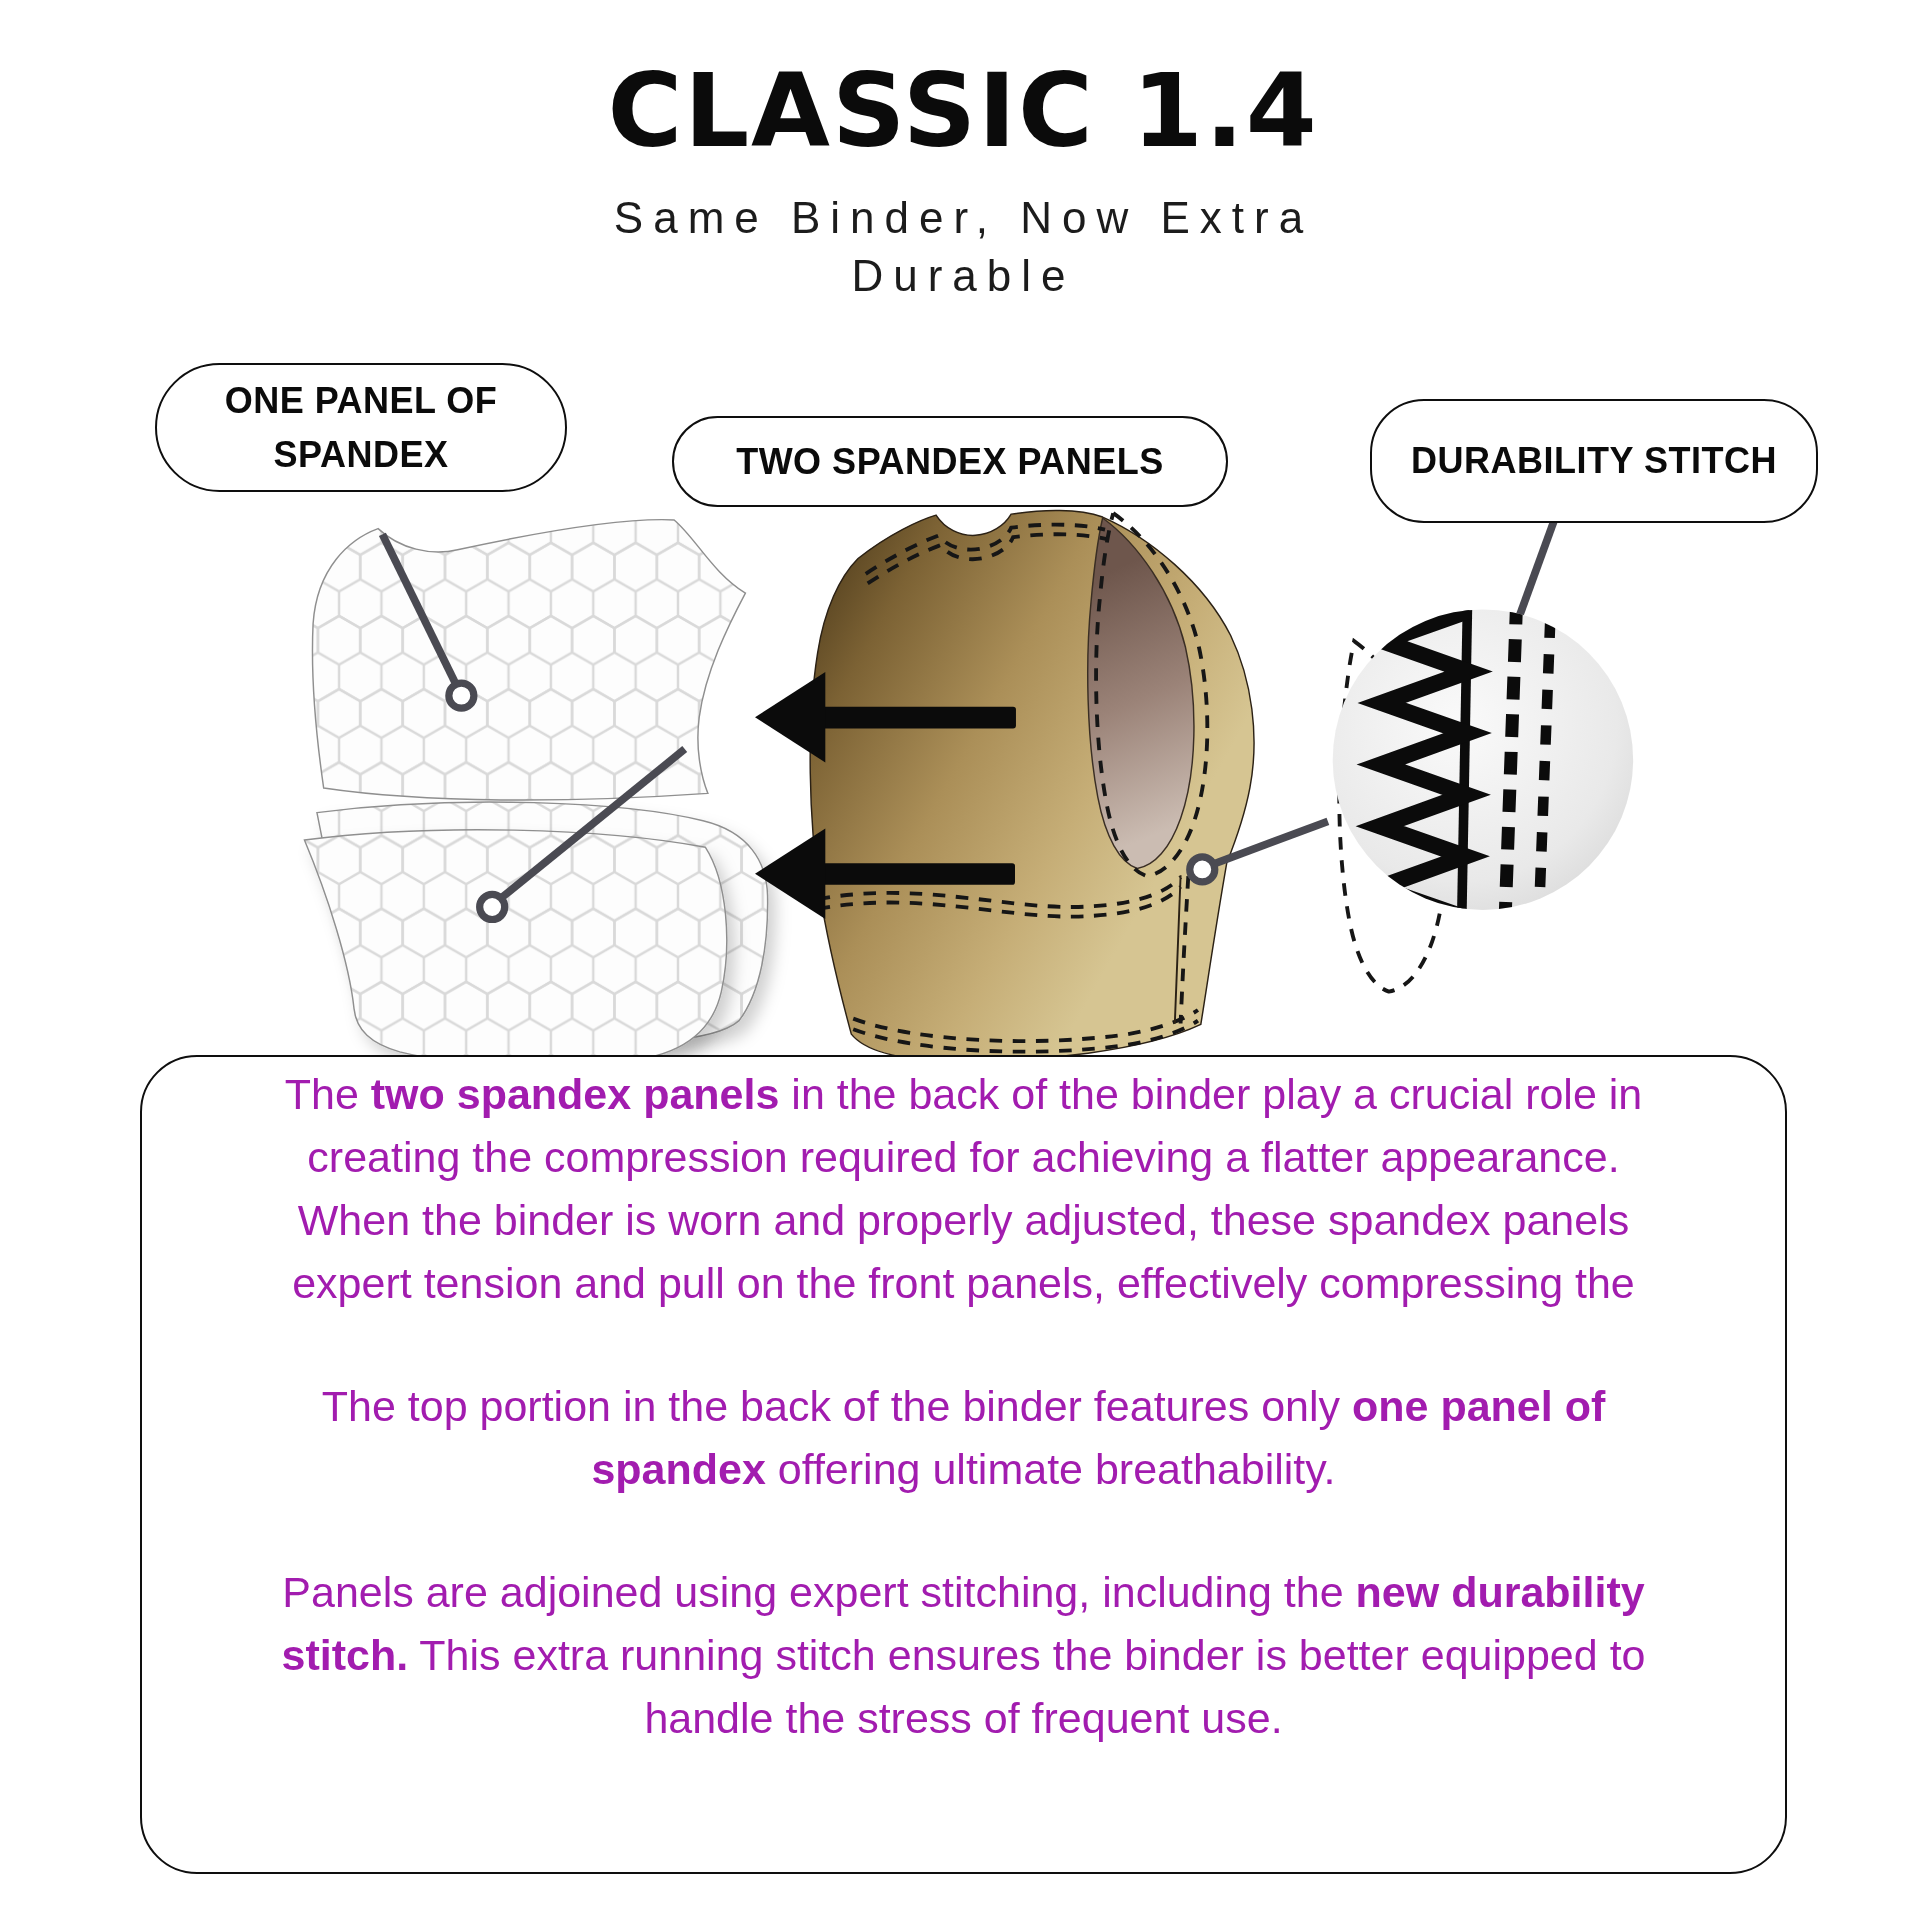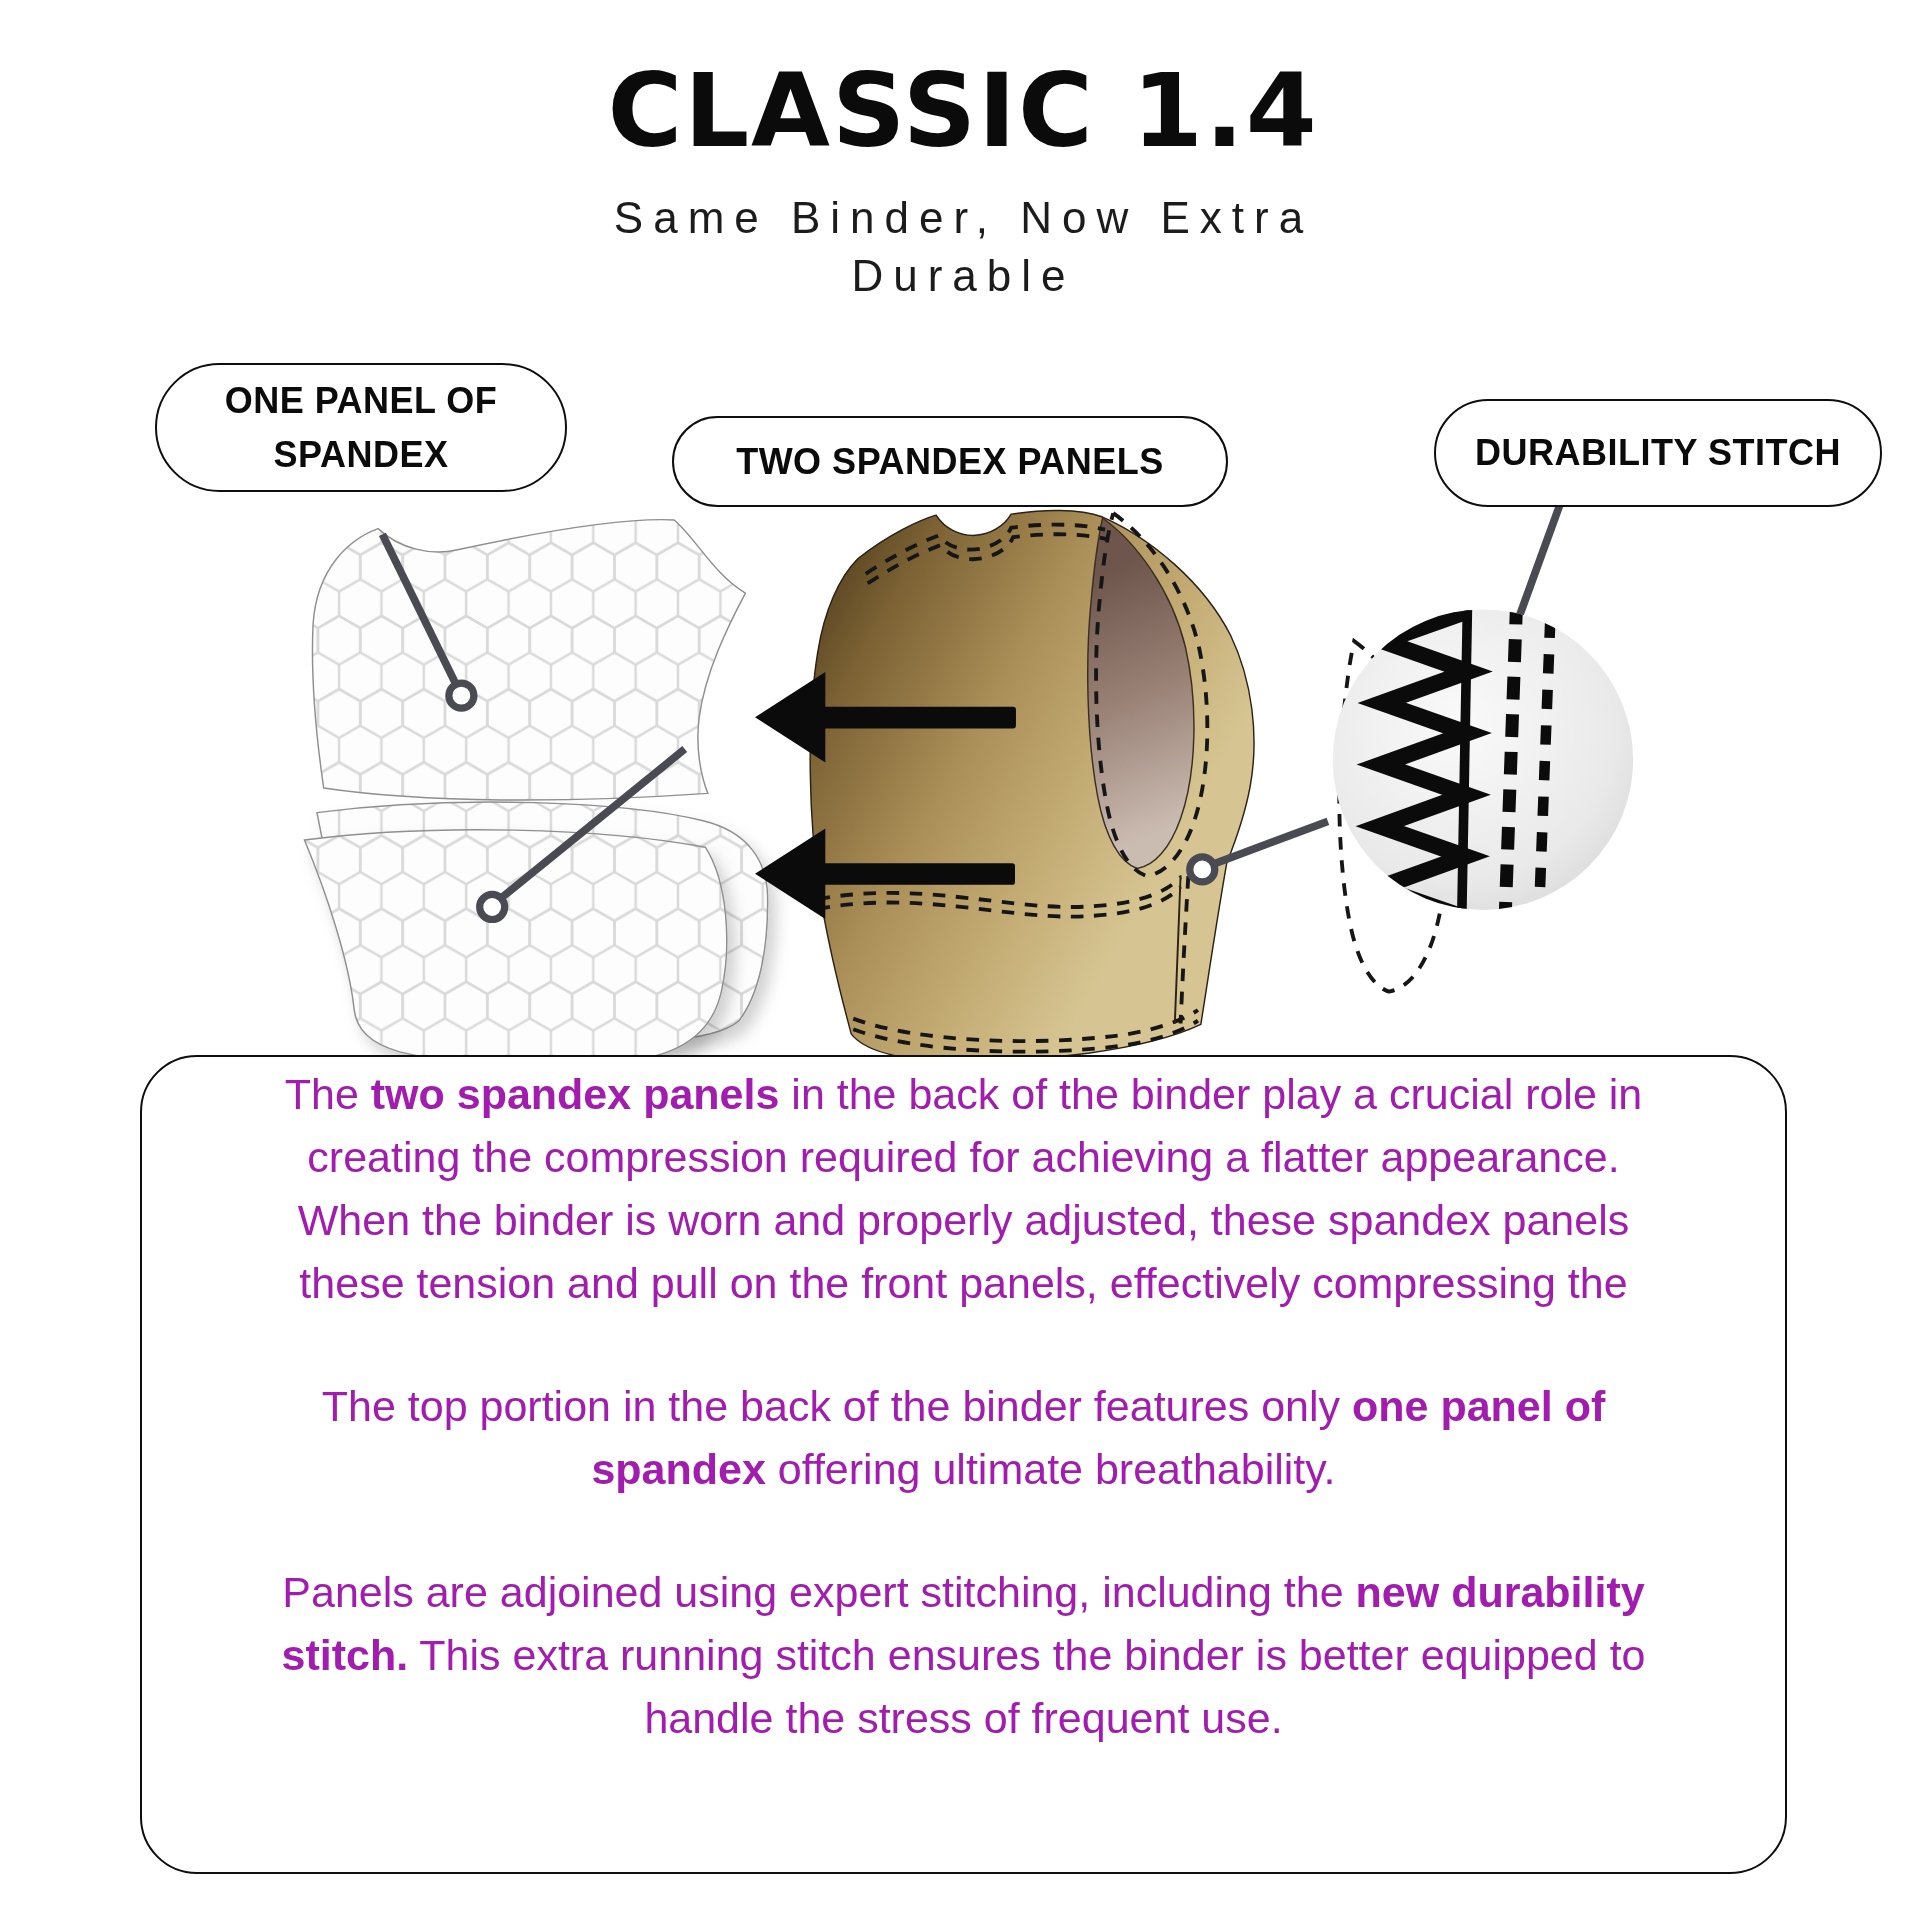--- a/index.html
+++ b/index.html
@@ -13,21 +13,21 @@
          letter-spacing:1.9px;line-height:1.05;color:#0b0b0b;}
   .subtitle{position:absolute;left:506px;top:189px;width:915px;text-align:center;
             font-size:44px;font-weight:400;letter-spacing:10px;line-height:1.32;color:#1c1c1c;}
 
   
   .bubble{position:absolute;background:#ffffff;border:2.9px solid #0e0e0e;
           display:flex;align-items:center;justify-content:center;text-align:center;
           font-weight:700;font-size:36px;line-height:54px;letter-spacing:0.5px;color:#0b0b0b;}
   .bubble-1{left:155px;top:363px;width:412px;height:129px;border-radius:65px;padding:12px 29px;}
   .bubble-2{left:672px;top:416px;width:556px;height:91px;border-radius:46px;}
-  .bubble-3{left:1434px;top:399px;width:448px;height:108px;border-radius:54px;}
+  .bubble-3{left:1370px;top:399px;width:448px;height:124px;border-radius:54px;}
 
   
   .diagram{position:absolute;left:0;top:337px;width:1926px;height:751px;}
 
   
   .desc-box{position:absolute;left:140px;top:1055px;width:1647px;height:819px;
             border:2.9px solid #0e0e0e;border-radius:57px;background:#ffffff;
             padding:5.8px 14.4px 0 14.4px;}
   .para{margin:0 0 60px 0;}
   .para:last-child{margin-bottom:0;}
@@ -191,21 +191,21 @@
   </div>
   <div class="bubble bubble-3">
     <span>DURABILITY STITCH</span>
   </div>
 
   <div class="desc-box" id="desc-box">
       <div class="para">
         <span class="tline"><span>The </span><span class="b">two spandex panels</span><span> in the back of the binder play a crucial role in</span></span>
         <span class="tline"><span>creating the compression required for achieving a flatter appearance.</span></span>
         <span class="tline"><span>When the binder is worn and properly adjusted, these spandex panels</span></span>
-        <span class="tline"><span>these tension and pull on the front panels, effectively compressing the</span></span>
+        <span class="tline"><span>expert tension and pull on the front panels, effectively compressing the</span></span>
       </div>
       <div class="para">
         <span class="tline"><span>The top portion in the back of the binder features only </span><span class="b">one panel of</span></span>
         <span class="tline"><span class="b">spandex</span><span> offering ultimate breathability.</span></span>
       </div>
       <div class="para">
         <span class="tline"><span>Panels are adjoined using expert stitching, including the </span><span class="b">new durability</span></span>
         <span class="tline"><span class="b">stitch.</span><span> This extra running stitch ensures the binder is better equipped to</span></span>
         <span class="tline"><span>handle the stress of frequent use.</span></span>
       </div>

